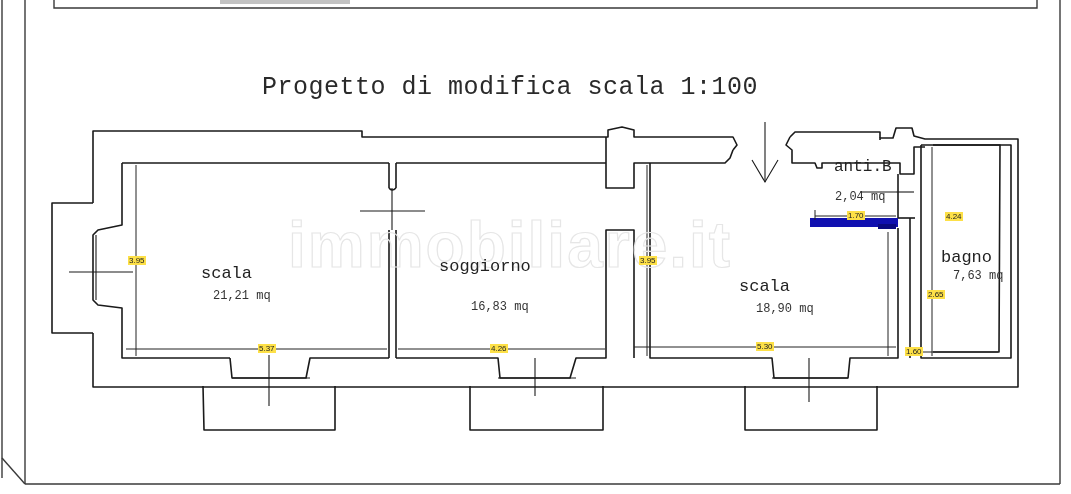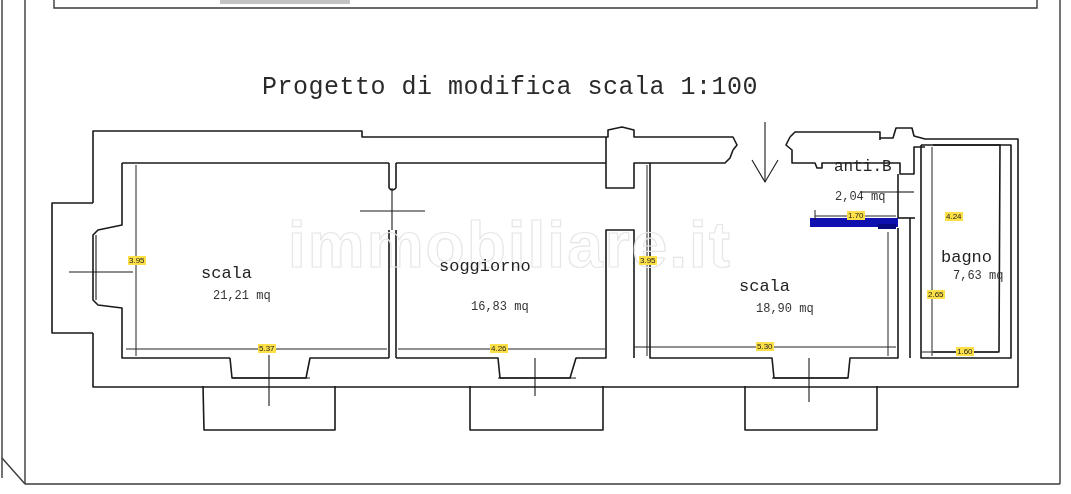--- a/index.html
+++ b/index.html
@@ -133,13 +133,13 @@
 <div class="lbl area" style="left:953px; top:269px;">7,63 mq</div>
 
 <div class="lbl dimtxt" style="left:128px; top:256px;">3.95</div>
 <div class="lbl dimtxt" style="left:258px; top:344px;">5.37</div>
 <div class="lbl dimtxt" style="left:490px; top:344px;">4.26</div>
 <div class="lbl dimtxt" style="left:639px; top:256px;">3.95</div>
 <div class="lbl dimtxt" style="left:756px; top:342px;text-align:right;">5.30</div>
 <div class="lbl dimtxt" style="left:879px; top:290px;margin-left:48px;">2.65</div>
 <div class="lbl dimtxt" style="left:847px; top:211px;">1.70</div>
 <div class="lbl dimtxt" style="left:923px; top:212px;margin-left:22px;">4.24</div>
-<div class="lbl dimtxt" style="left:956px; top:347px;">1.60</div>
+<div class="lbl dimtxt" style="left:905px; top:347px;">1.60</div>
 
 </body></html>

